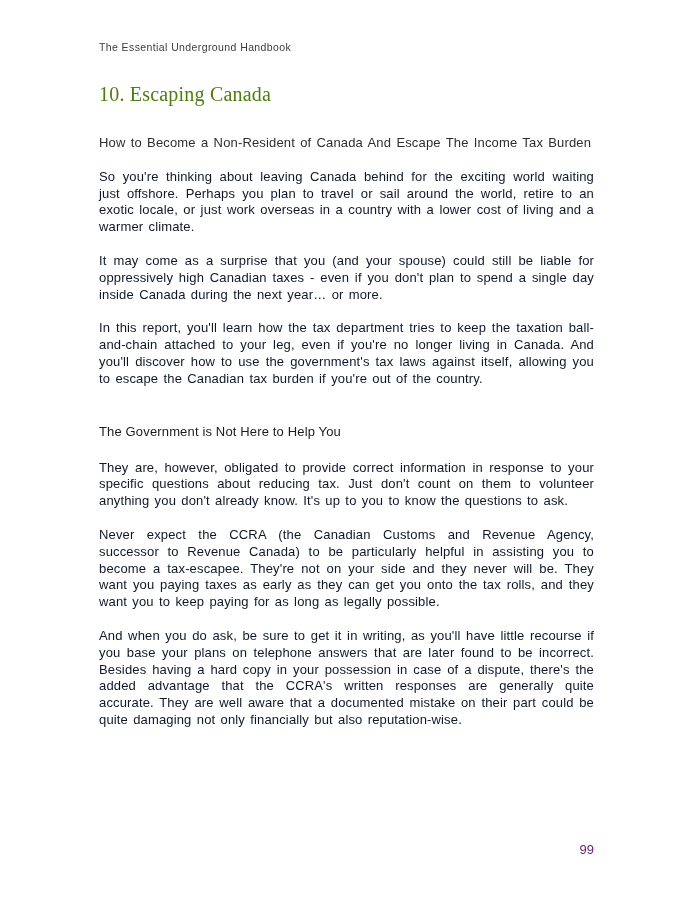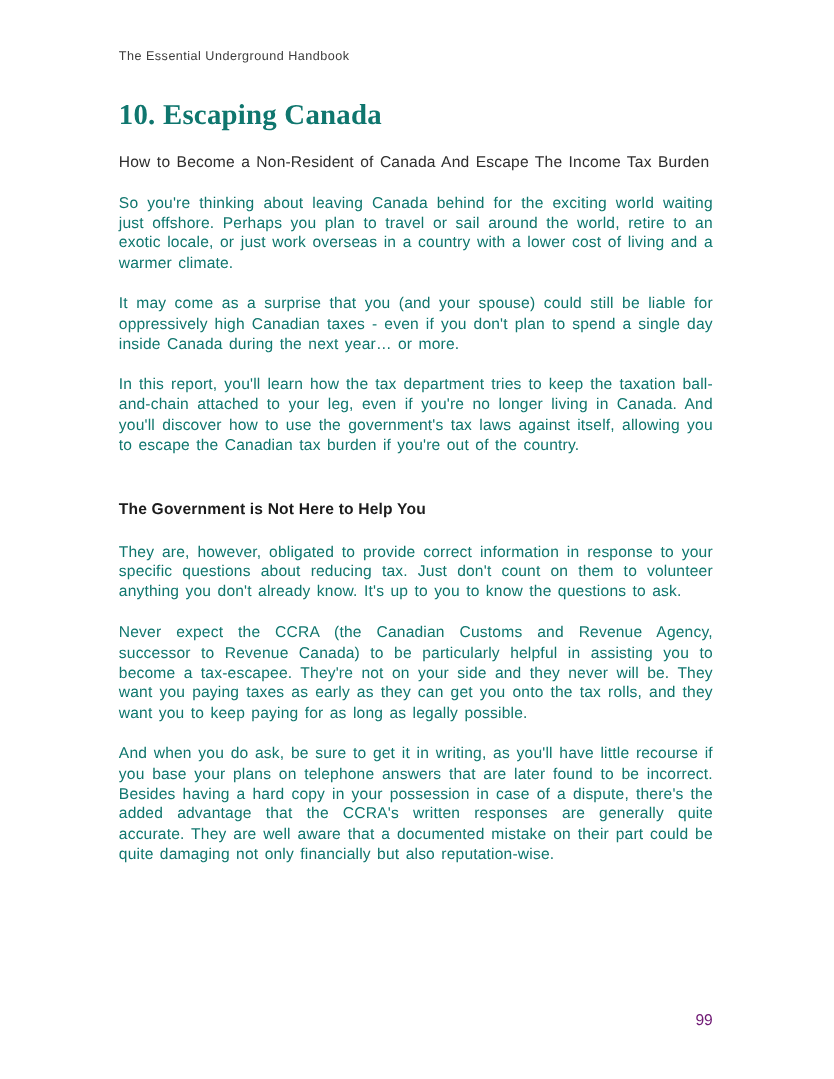--- a/index.html
+++ b/index.html
@@ -24,47 +24,47 @@
   .running-header {
     margin-top: 41px;
     font-size: 10.5px;
     letter-spacing: 0.4px;
     color: #3c3c3c;
     font-weight: 400;
   }
   .chapter-title {
     margin: 30px 0 0 0;
     font-family: "Liberation Serif", "DejaVu Serif", serif;
-    font-weight: 700;
-    font-size: 24px;
-    color: #0f766e;
+    font-weight: 400;
+    font-size: 20px;
+    color: #4d7c0f;
     letter-spacing: 0.2px;
   }
   .subtitle {
-    margin: 17px 0 0 0;
+    margin: 29px 0 0 0;
     font-size: 13px;
     line-height: 16.8px;
     color: #2e2e2e;
     text-align: justify;
     word-spacing: 1.5px;
     letter-spacing: 0.15px;
   }
   .body-para {
     margin: 17px 0 0 0;
     font-size: 13px;
     line-height: 16.8px;
-    color: #0f766e;
+    color: #0f172a;
     text-align: justify;
     word-spacing: 1.5px;
     letter-spacing: 0.15px;
   }
   .section-heading {
     margin: 36px 0 21px 0;
     font-size: 13px;
-    font-weight: 700;
+    font-weight: 400;
     color: #1c1c1c;
     letter-spacing: 0.15px;
   }
   .page-number {
     position: absolute;
     top: 842px;
     right: 101px;
     font-size: 13px;
     color: #701a75;
   }

